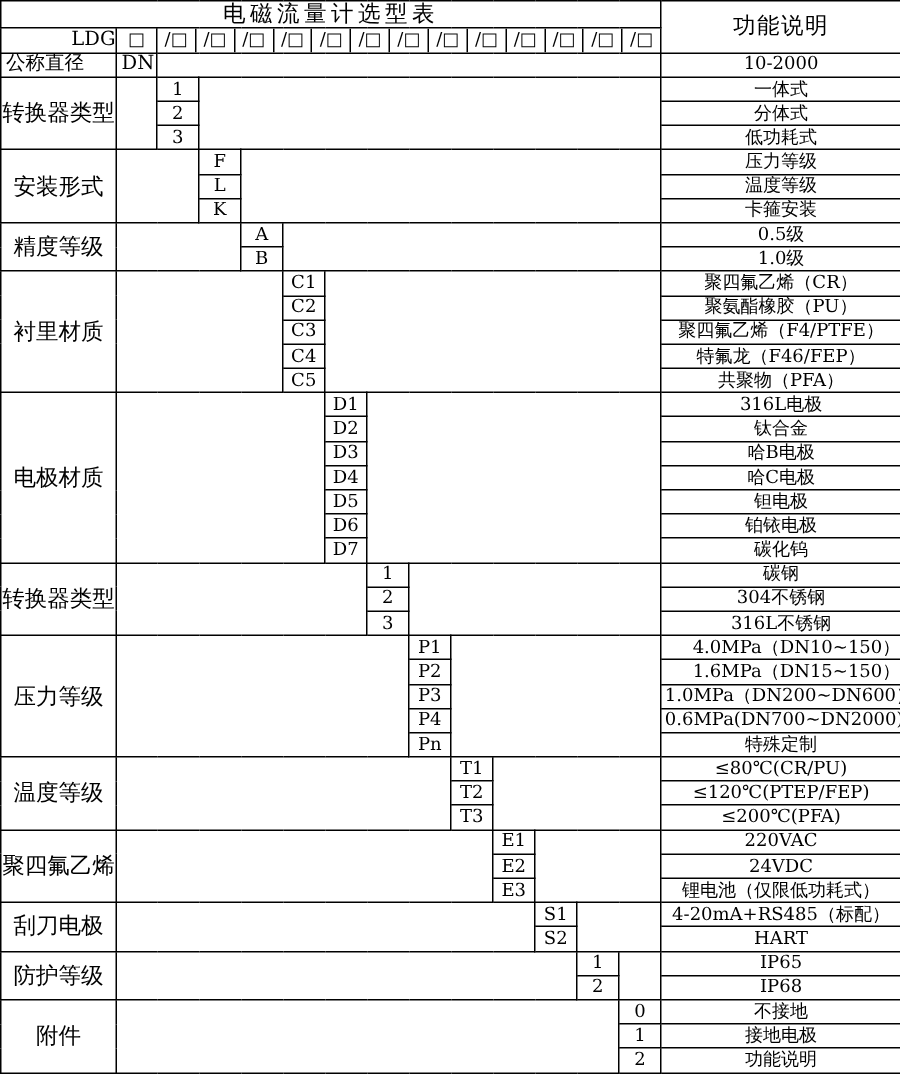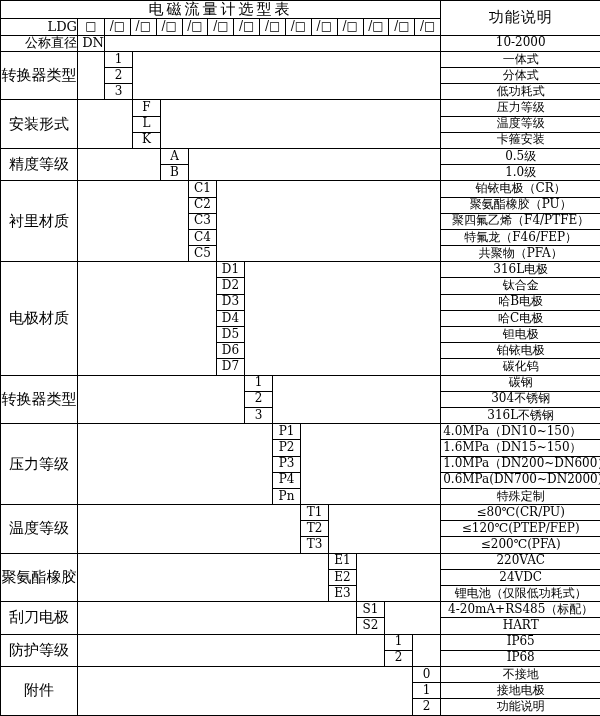--- a/index.html
+++ b/index.html
@@ -7,22 +7,22 @@
   table{border-collapse:collapse;table-layout:fixed;width:600px;height:716px;
         font-family:"DejaVu Serif","Liberation Serif",serif;color:#000;}
   td{border:1px solid #000;padding:0;text-align:center;vertical-align:middle;
      font-size:12px;line-height:1.15;overflow:hidden;white-space:nowrap;}
   tr{height:16px;}
   tr.title-row{height:18px;}
   td.title{font-size:15px;letter-spacing:3px;}
   td.fn-header{font-size:15px;letter-spacing:1px;}
   td.glabel{font-size:15px;letter-spacing:0;}
   td.model{text-align:right;padding-left:6px;font-size:13px;}
-  td.dn{text-align:right;padding-left:3px;font-size:13px;}
-  td.left{text-align:left;padding-left:2px;}
+  td.dn{text-align:left;padding-left:3px;font-size:13px;}
+  td.left{text-align:right;padding-left:2px;}
   .slots{display:flex;width:100%;height:100%;align-items:stretch;}
   .slot{flex:1;border-left:1px solid #000;display:flex;align-items:center;
         justify-content:center;font-size:12px;}
   .slot:first-child{border-left:none;}
 </style>
 </head>
 <body>
 
 <div class="wrap">
 <table>
@@ -121,21 +121,21 @@
   <tr>
     <td>B</td>
     <td>1.0级</td>
   </tr>
 
   <tr>
     <td class="glabel" rowspan="5">衬里材质</td>
     <td colspan="4" rowspan="5"></td>
     <td>C1</td>
     <td colspan="8" rowspan="5"></td>
-    <td>铂铱电极（CR）</td>
+    <td>聚四氟乙烯（CR）</td>
   </tr>
   <tr>
     <td>C2</td>
     <td>聚氨酯橡胶（PU）</td>
   </tr>
   <tr>
     <td>C3</td>
     <td>聚四氟乙烯（F4/PTFE）</td>
   </tr>
   <tr>
@@ -229,21 +229,21 @@
   <tr>
     <td>T2</td>
     <td>≤120℃(PTEP/FEP)</td>
   </tr>
   <tr>
     <td>T3</td>
     <td>≤200℃(PFA)</td>
   </tr>
 
   <tr>
-    <td class="glabel" rowspan="3">聚氨酯橡胶</td>
+    <td class="glabel" rowspan="3">聚四氟乙烯</td>
     <td colspan="9" rowspan="3"></td>
     <td>E1</td>
     <td colspan="3" rowspan="3"></td>
     <td>220VAC</td>
   </tr>
   <tr>
     <td>E2</td>
     <td>24VDC</td>
   </tr>
   <tr>

